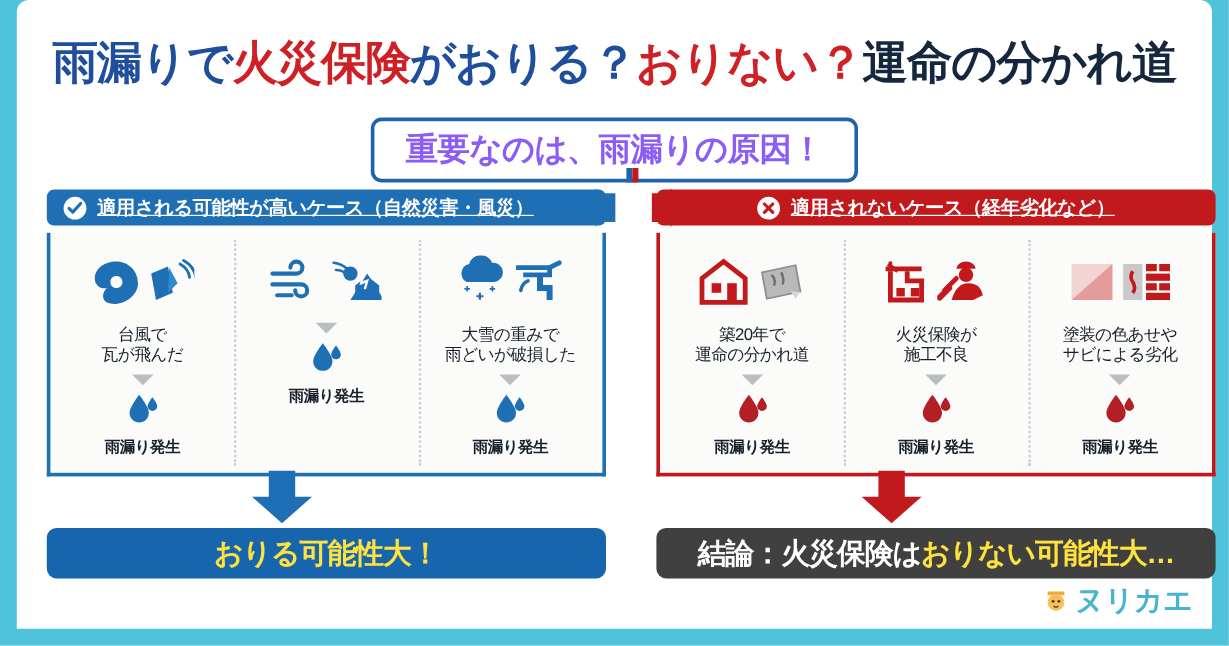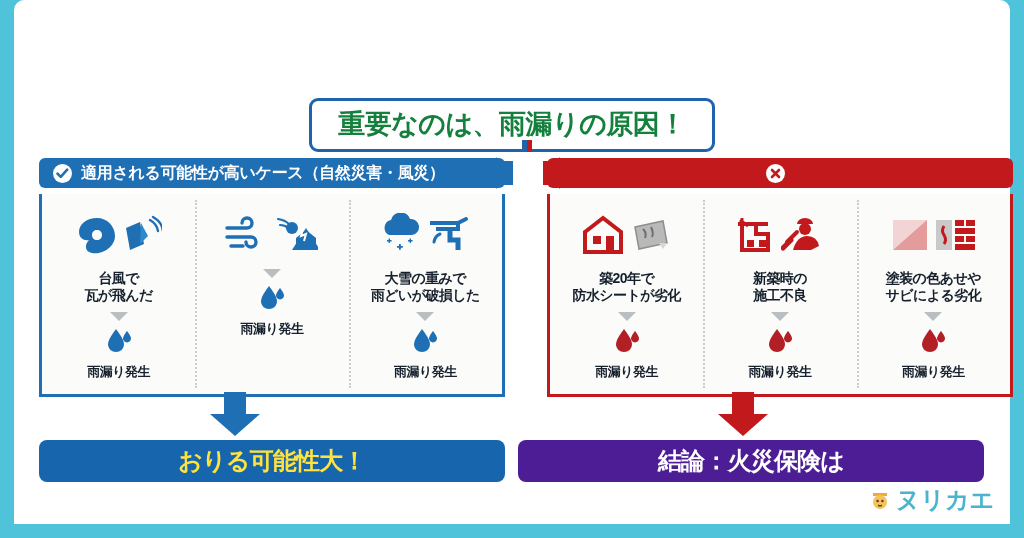--- a/index.html
+++ b/index.html
@@ -37,21 +37,21 @@
     position:absolute;left:0;right:0;top:98px;
     display:flex;justify-content:center;
   }
   .subtitle{
     border:3px solid #1f63ad;
     border-radius:9px;
     background:#fff;
     padding:5px 26px 7px;
     font-size:27px;
     font-weight:bold;
-    color:#15803d;
+    color:#8b5cf6;
     letter-spacing:-0.5px;
     white-space:nowrap;
   }
 
   
   .branch{
     position:absolute;left:478px;top:140px;width:70px;height:36px;
   }
 
   
@@ -62,20 +62,21 @@
   .panel.right{left:533px;}
 
   .phead{
     position:relative;
     height:30px;
     border-radius:6px;
     display:flex;align-items:center;
     color:#fff;font-size:16px;font-weight:bold;
     letter-spacing:-0.3px;
     white-space:nowrap;
+    text-decoration:underline;
   }
   .phead.blue{background:#1f6fb5;padding-left:14px;}
   .phead.red{background:#c2191d;justify-content:center;}
   .phead .badge{
     width:19px;height:19px;border-radius:50%;
     background:#fff;display:inline-flex;align-items:center;justify-content:center;
     margin-right:9px;flex:none;
   }
   .phead .badge svg{display:block;}
 
@@ -104,21 +105,21 @@
   }
   .case + .case::before{
     content:"";position:absolute;left:0;top:6px;bottom:6px;
     border-left:2px dotted #c9cdd1;
   }
   .icons{
     height:54px;display:flex;align-items:center;justify-content:center;gap:3px;
   }
   .ctext{
     margin-top:8px;
-    font-size:14px;font-weight:bold;color:#16202c;
+    font-size:14px;font-weight:normal;color:#16202c;
     text-align:center;line-height:1.24;letter-spacing:-0.6px;
     white-space:pre-line;
   }
   .tri{
     margin-top:7px;
     width:0;height:0;border-left:9px solid transparent;border-right:9px solid transparent;
     border-top:9px solid #b9bec2;
   }
   .drop{margin-top:5px;}
   .rtext{
@@ -133,39 +134,42 @@
 
   
   .concl{
     position:absolute;top:440px;width:466px;height:42px;
     border-radius:8px;
     display:flex;align-items:center;justify-content:center;
     font-size:24px;font-weight:bold;color:#fff;
     letter-spacing:-0.8px;white-space:nowrap;
   }
   .concl.l{left:25px;background:#1766ad;}
-  .concl.r{left:504px;background:#4c1d95;}
+  .concl.r{left:533px;background:#404040;}
   .hl{color:#ffe23d;}
 
   
   .logo{
     position:absolute;right:16px;bottom:8px;
     display:flex;align-items:center;gap:5px;
   }
   .logo .mark{width:22px;height:24px;flex:none;}
   .logo .wordmark{
     font-size:24px;font-weight:bold;color:#4ab4cf;letter-spacing:0px;
   }
 </style>
 </head>
 <body>
 
 <div class="frame">
   <div class="canvas">
 
+    <div class="title">
+      <span class="t-blue">雨漏りで</span><span class="t-red">火災保険</span><span class="t-blue">が</span><span class="t-blue">おりる？</span><span class="t-red">おりない？</span><span class="t-dark">運命の分かれ道</span>
+    </div>
 
     <div class="subtitle-wrap">
       <div class="subtitle">重要なのは、雨漏りの原因！</div>
     </div>
 
     <div class="branch">
       <svg width="70" height="36" viewBox="0 0 70 36">
         <rect x="30" y="0" width="5" height="12" fill="#1f63ad"></rect>
         <rect x="35" y="0" width="5" height="12" fill="#c2191d"></rect>
       </svg>
@@ -269,20 +273,21 @@
       </div>
     </div>
 
     <div class="panel right">
       <div class="phead red">
         <span class="badge">
           <svg width="13" height="13" viewBox="0 0 13 13">
               <path d="M3 3 L10 10 M10 3 L3 10" stroke="#c2191d" stroke-width="2.6" stroke-linecap="round"></path>
             </svg>
         </span>
+        <span>適用されないケース（経年劣化など）</span>
         <span class="notch r">
           <svg width="30" height="32" viewBox="0 0 30 32">
               <path d="M0 4 L0 28 L16 28 L16 32 L30 16 L16 0 L16 4 Z" fill="#c2191d"></path>
             </svg>
         </span>
       </div>
       <div class="pbody">
 
         <div class="case">
           <div class="icons">
@@ -292,21 +297,21 @@
               <rect x="24" y="22" width="8" height="16" fill="#c2191d"></rect>
             </svg>
             <svg width="42" height="40" viewBox="0 0 42 40">
               <path d="M6 12 L34 6 L38 28 L10 34 Z" fill="#b9b9b9" stroke="#8e8e8e" stroke-width="1.5"></path>
               <path d="M14 14 q4 4 2 9" stroke="#6e6e6e" stroke-width="2" fill="none"></path>
               <path d="M22 12 q3 6 1 10" stroke="#6e6e6e" stroke-width="2" fill="none"></path>
               <path d="M30 28 L38 28 L34 34 Z" fill="#d6d6d6"></path>
             </svg>
           </div>
           <div class="ctext">築20年で
-防水シートが劣化</div>
+運命の分かれ道</div>
           <div class="tri"></div>
           <div class="drop">
             <svg width="26" height="28" viewBox="0 0 26 28">
               <path d="M10 3 C10 3 2 13 2 18 C2 23 5.8 26 10 26 C14.2 26 18 23 18 18 C18 13 10 3 10 3 Z" fill="#b21f24"></path>
               <path d="M21 5 C21 5 17 10 17 12.6 C17 15 18.8 16.4 21 16.4 C23.2 16.4 25 15 25 12.6 C25 10 21 5 21 5 Z" fill="#b21f24"></path>
             </svg>
           </div>
           <div class="rtext">雨漏り発生</div>
         </div>
 
@@ -320,21 +325,21 @@
               <rect x="25" y="26" width="7" height="7" fill="#c2191d"></rect>
             </svg>
             <svg width="44" height="42" viewBox="0 0 44 42">
               <path d="M16 10 a8 6 0 0 1 16 0 Z" fill="#c2191d"></path>
               <circle cx="24" cy="15" r="6" fill="#c2191d"></circle>
               <path d="M12 36 q4 -14 14 -14 q10 0 12 10 l-8 4 Z" fill="#c2191d"></path>
               <path d="M6 28 L16 18" stroke="#c2191d" stroke-width="4" stroke-linecap="round"></path>
               <path d="M2 34 L10 26" stroke="#c2191d" stroke-width="5" stroke-linecap="round"></path>
             </svg>
           </div>
-          <div class="ctext">新築時の
+          <div class="ctext">火災保険が
 施工不良</div>
           <div class="tri"></div>
           <div class="drop">
             <svg width="26" height="28" viewBox="0 0 26 28">
               <path d="M10 3 C10 3 2 13 2 18 C2 23 5.8 26 10 26 C14.2 26 18 23 18 18 C18 13 10 3 10 3 Z" fill="#b21f24"></path>
               <path d="M21 5 C21 5 17 10 17 12.6 C17 15 18.8 16.4 21 16.4 C23.2 16.4 25 15 25 12.6 C25 10 21 5 21 5 Z" fill="#b21f24"></path>
             </svg>
           </div>
           <div class="rtext">雨漏り発生</div>
         </div>
@@ -382,20 +387,21 @@
       <svg width="56" height="44" viewBox="0 0 56 44">
           <path d="M17 0 L39 0 L39 22 L53 22 L28 44 L3 22 L17 22 Z" fill="#c2191d"></path>
         </svg>
     </div>
 
     <div class="concl l">
         <span class="hl">おりる可能性大！</span>
     </div>
     <div class="concl r">
       <span>結論：火災保険は</span>
+        <span class="hl">おりない可能性大…</span>
     </div>
 
     <div class="logo">
       <span class="mark">
         <svg width="22" height="24" viewBox="0 0 22 24">
           <path d="M4 5 L18 5 L18 8 L4 8 Z" fill="#f2a93b"></path>
           <circle cx="11" cy="14" r="7" fill="#f7c15c"></circle>
           <circle cx="8.6" cy="13" r="1.3" fill="#5c4325"></circle>
           <circle cx="13.4" cy="13" r="1.3" fill="#5c4325"></circle>
           <path d="M9 17 q2 2 4 0" stroke="#5c4325" stroke-width="1.2" fill="none"></path>

